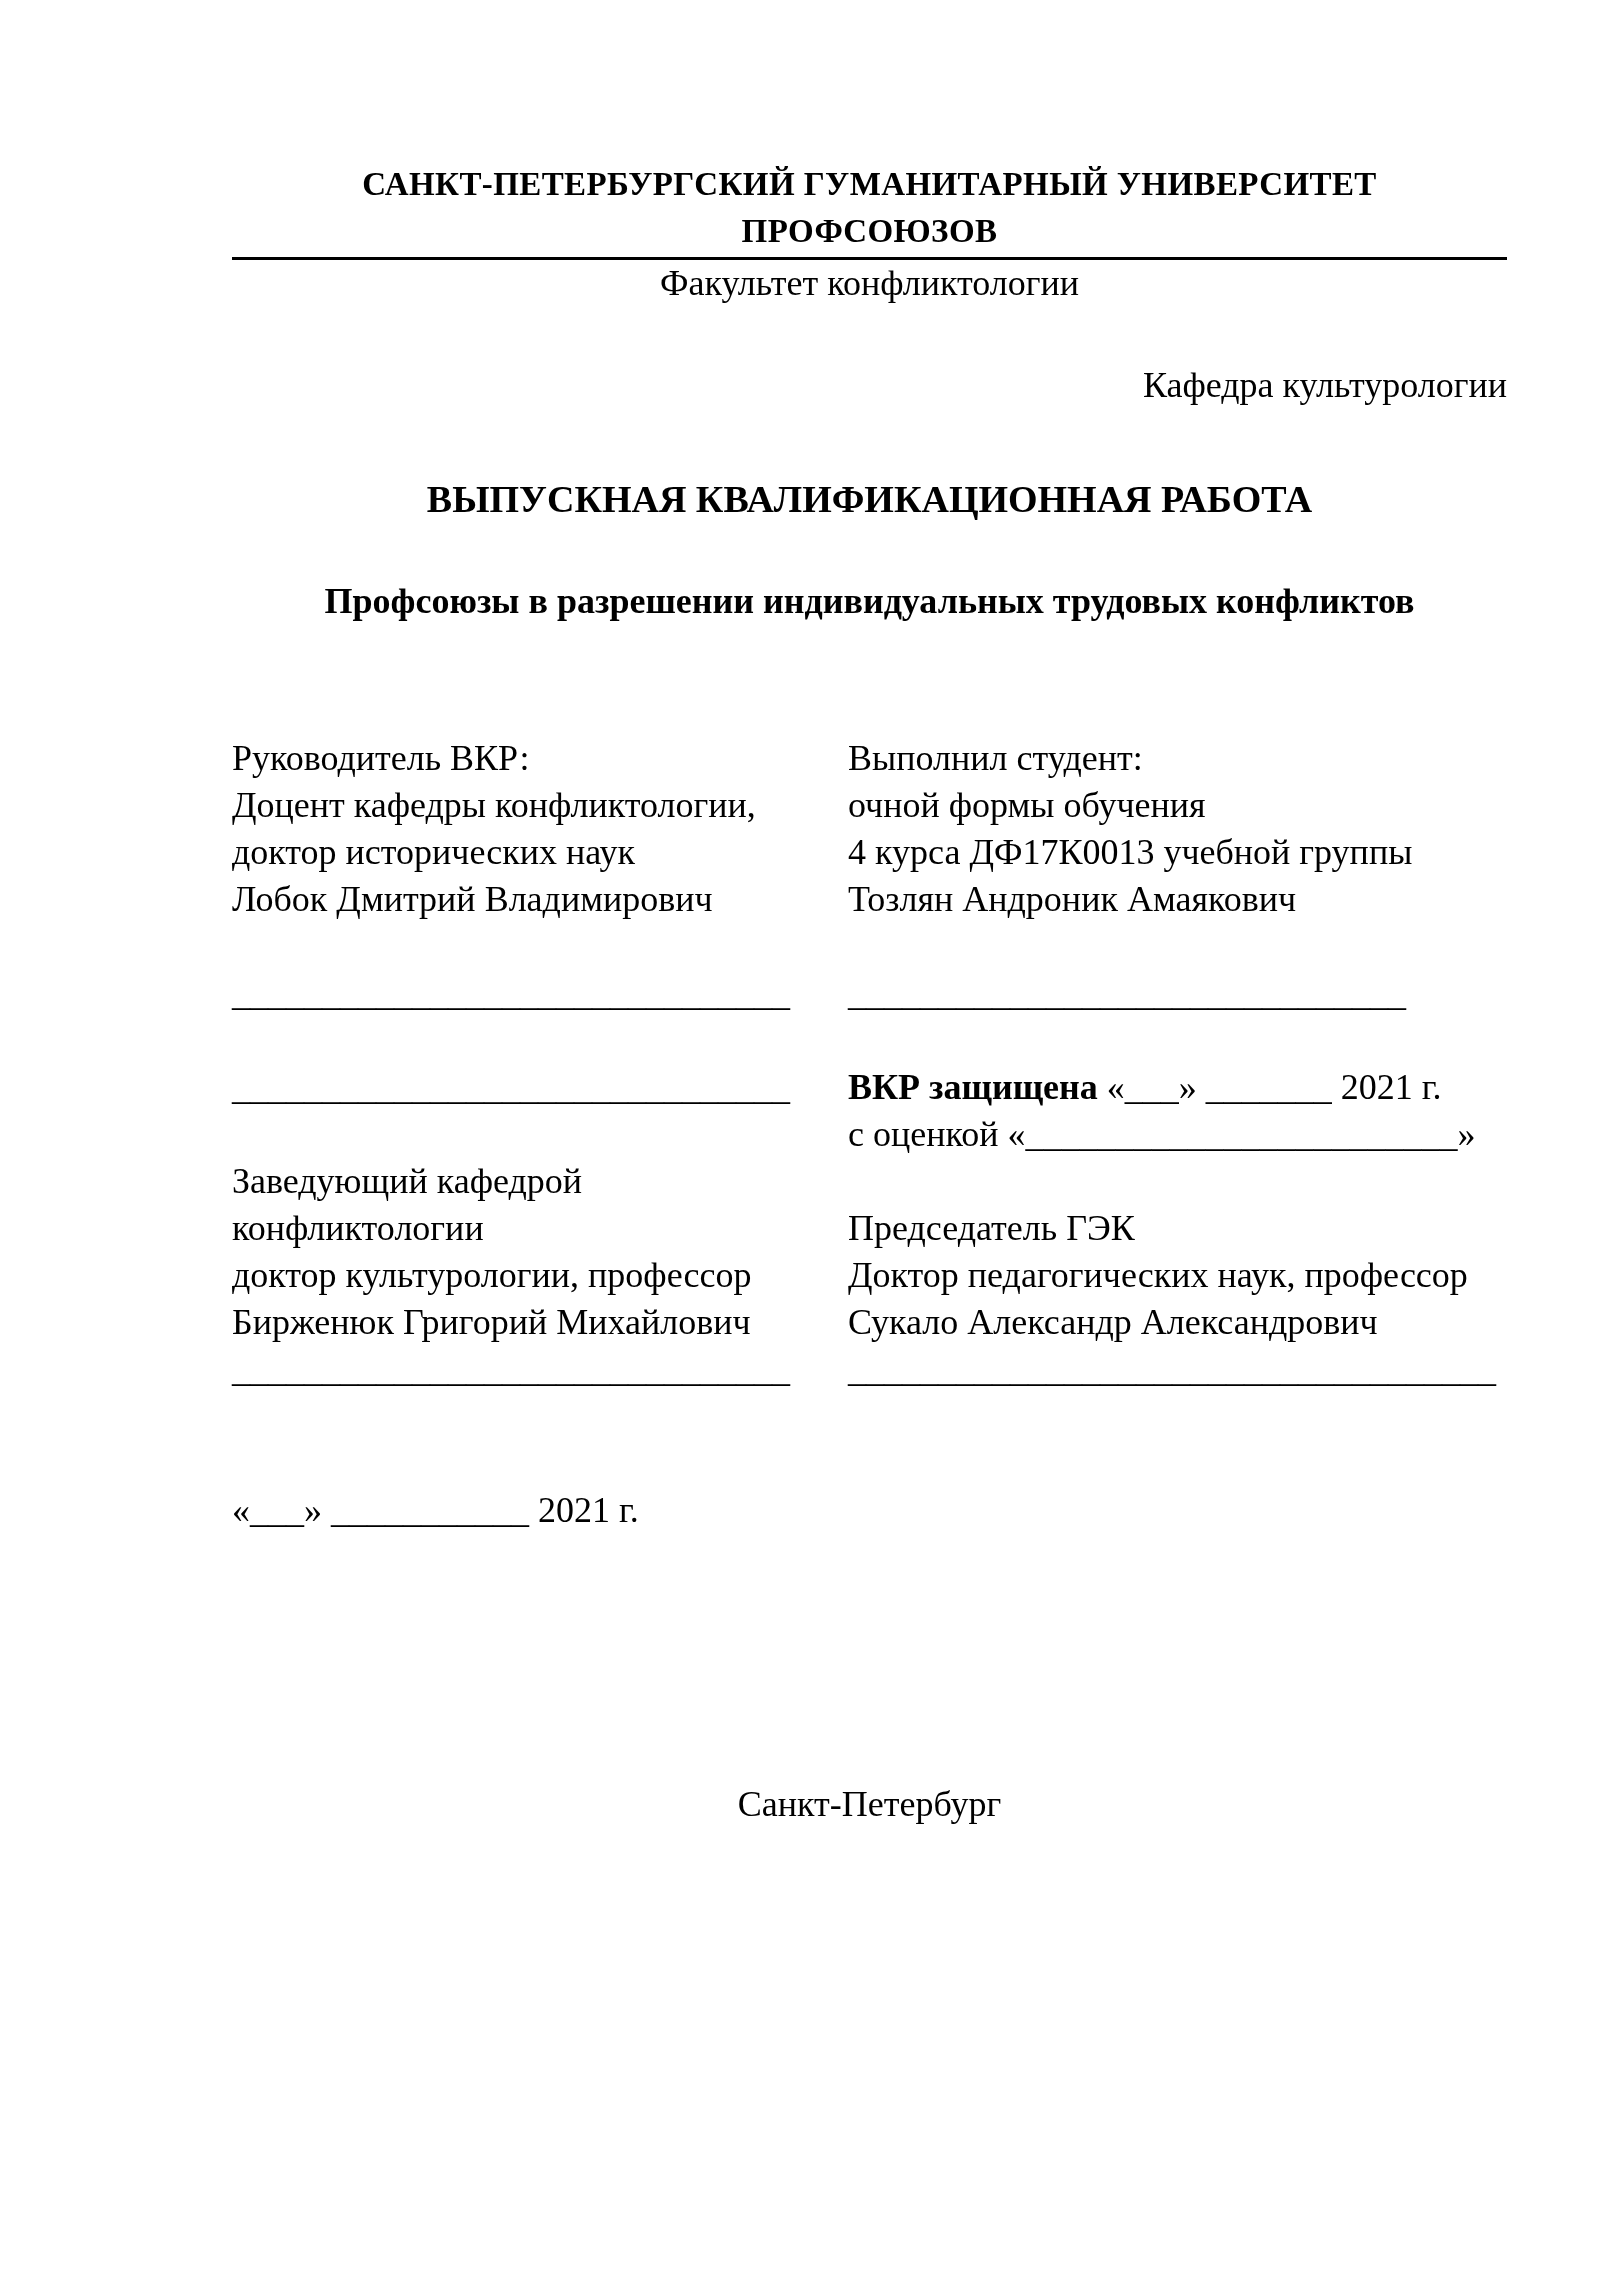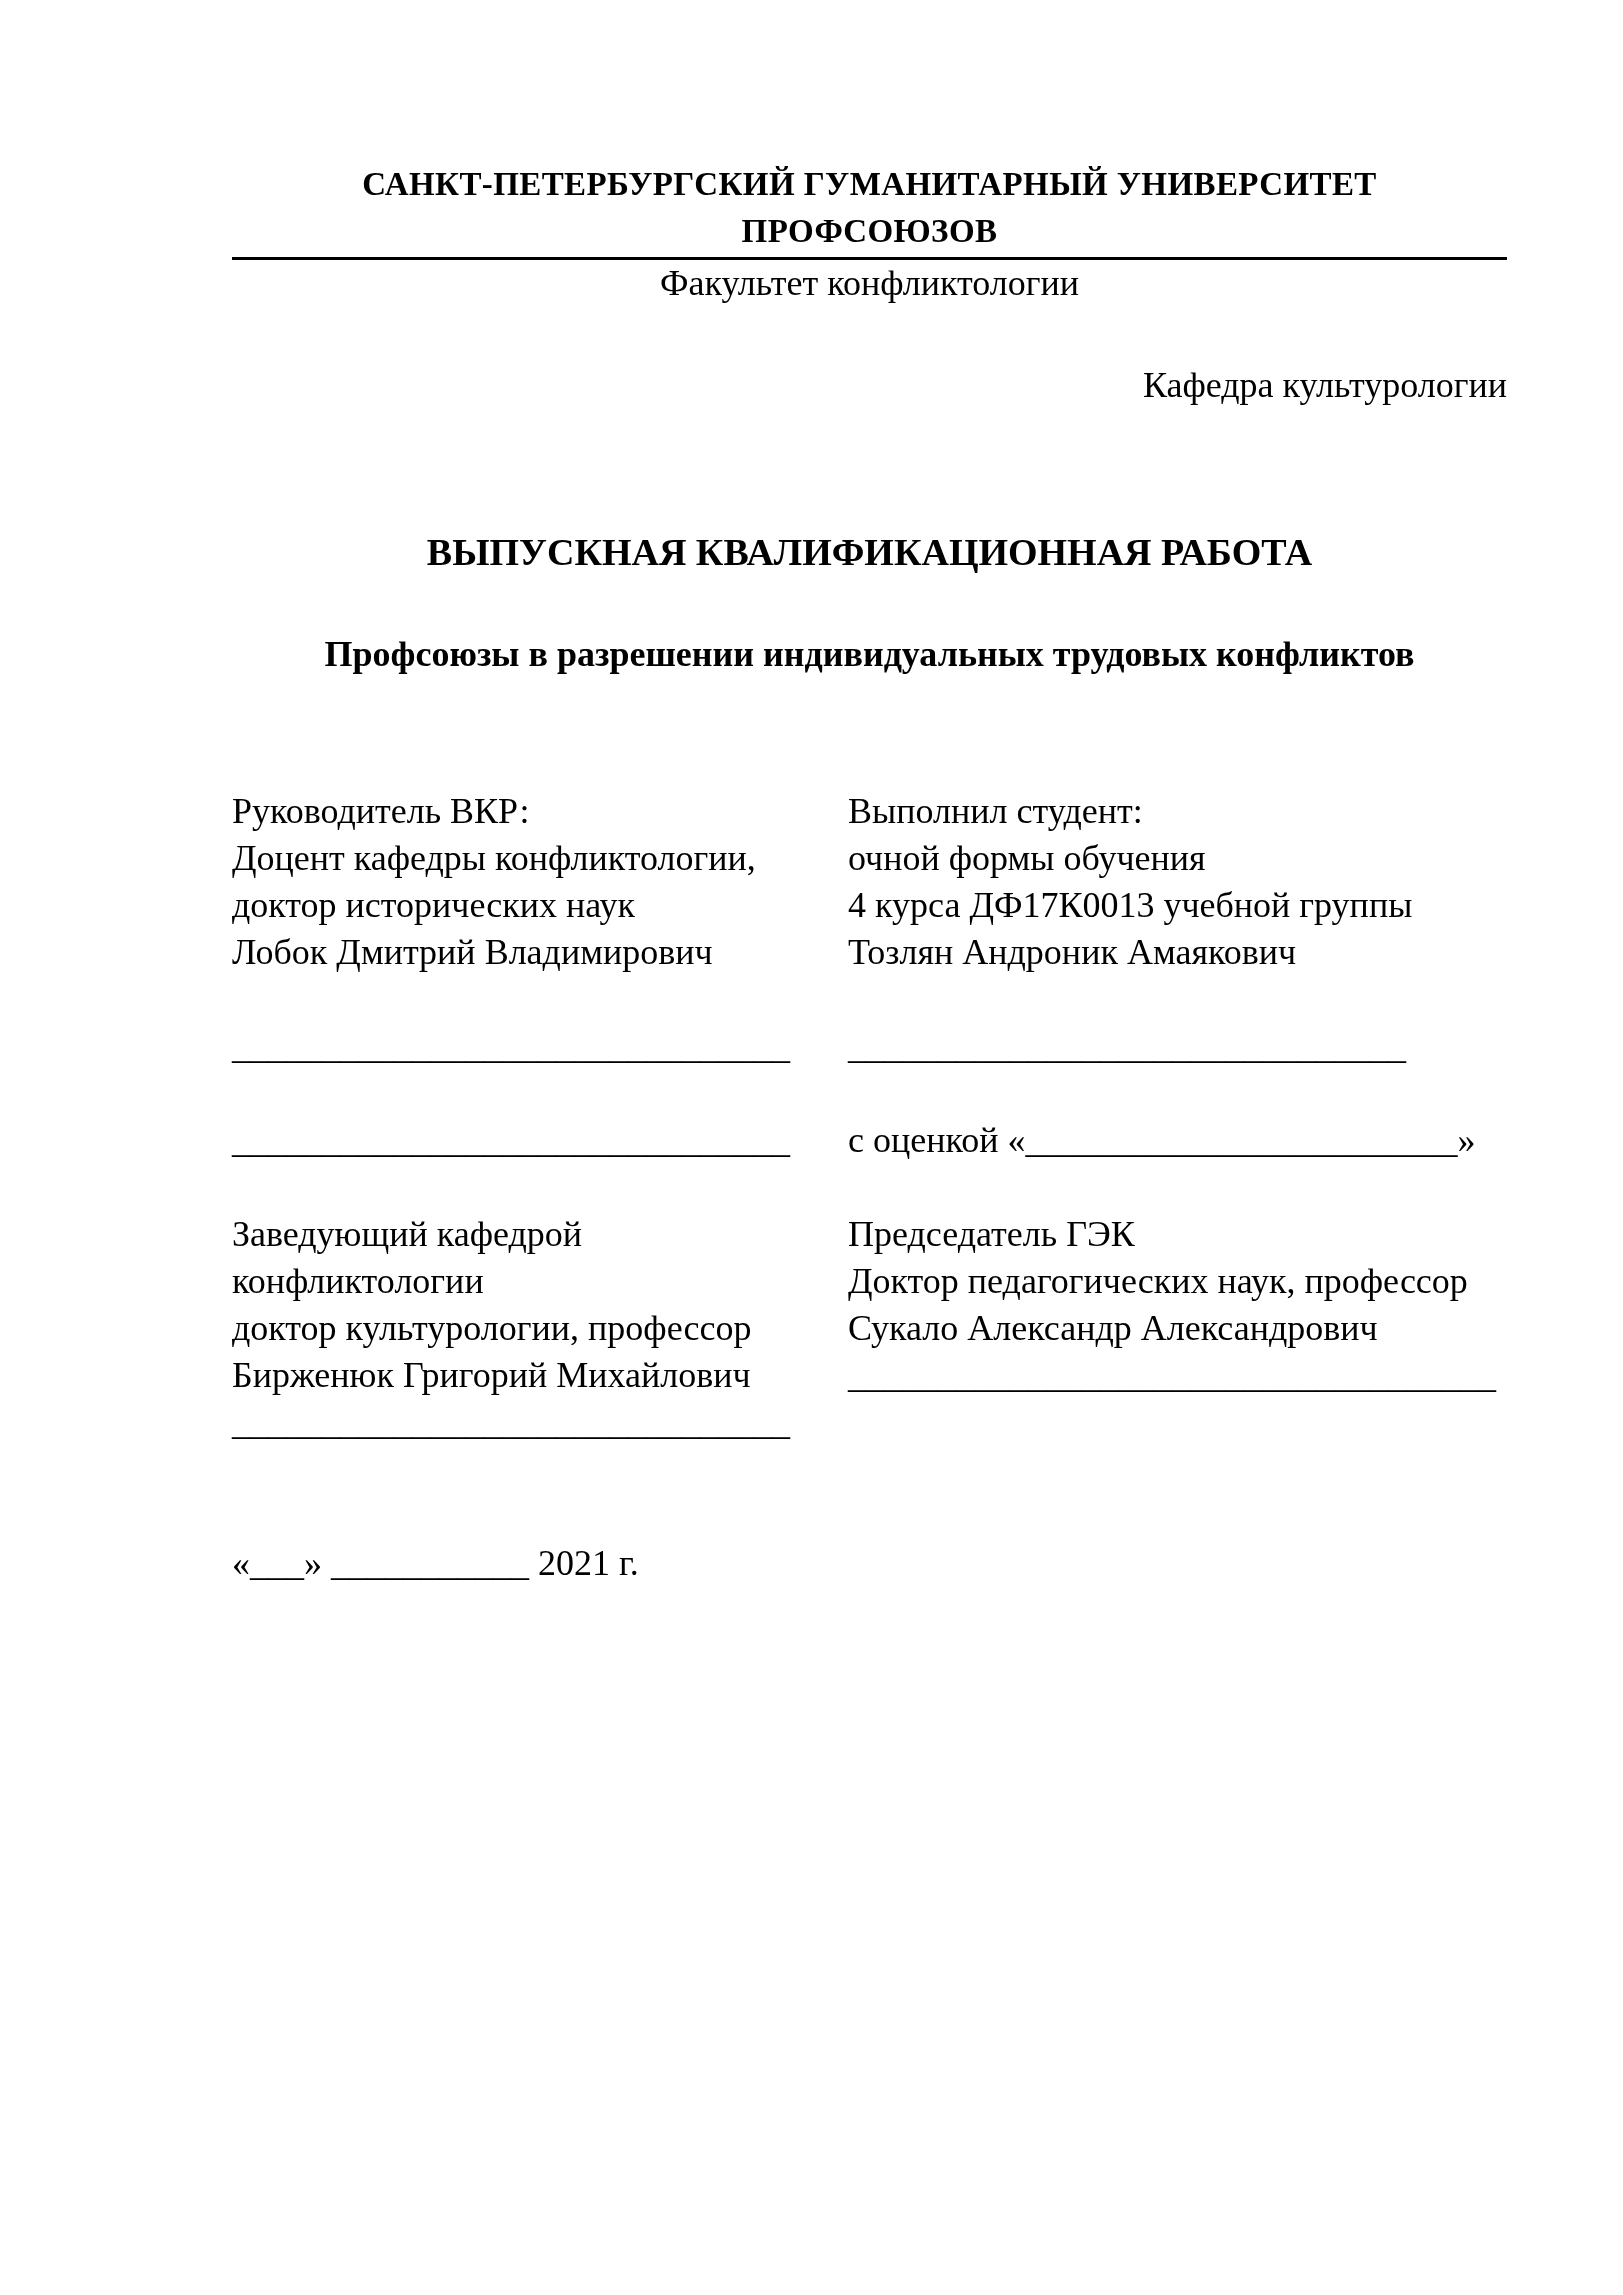--- a/index.html
+++ b/index.html
@@ -22,21 +22,21 @@
     letter-spacing: 0.4px;
     border-bottom: 3.1px solid #000;
     padding-bottom: 1.6px;
   }
   .faculty-line { text-align: center; }
   .department-line { text-align: right; margin-top: 55px; }
   .work-type {
     text-align: center;
     font-weight: bold;
     font-size: 38px;
-    margin-top: 120px;
+    margin-top: 67px;
   }
   .thesis-title {
     text-align: center;
     font-weight: bold;
     margin-top: 55px;
   }
   .program-block { text-align: center; margin-top: 43px; }
   .columns {
     display: grid;
     grid-template-columns: 616px 1fr;
@@ -84,20 +84,21 @@
     </div>
 
     <div class="col">
       <div class="line">Выполнил студент:</div>
       <div class="line">очной формы обучения</div>
       <div class="line">4 курса ДФ17К0013 учебной группы</div>
       <div class="line">Тозлян Андроник Амаякович</div>
       <div class="blank"></div>
       <div class="line">_______________________________</div>
       <div class="blank"></div>
+      <div class="line"><span class="bold">ВКР защищена</span><span> «___» _______ 2021 г.</span></div>
       <div class="line">с оценкой «________________________»</div>
       <div class="blank"></div>
       <div class="line">Председатель ГЭК</div>
       <div class="line">Доктор педагогических наук, профессор</div>
       <div class="line">Сукало Александр Александрович</div>
       <div class="line">____________________________________</div>
     </div>
 
   </div>
 

